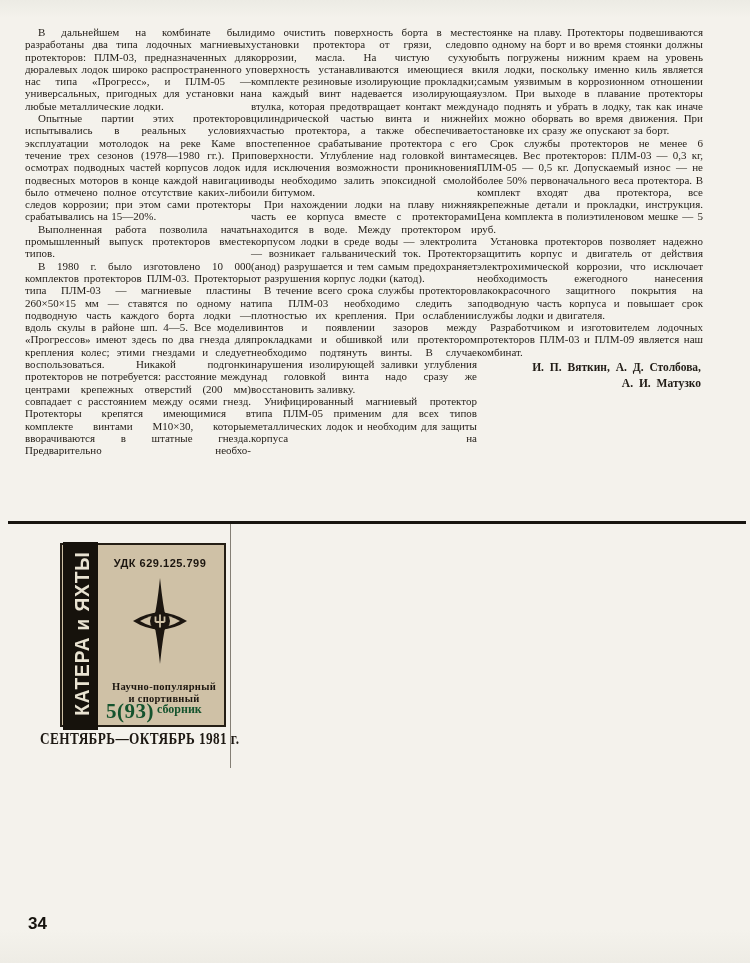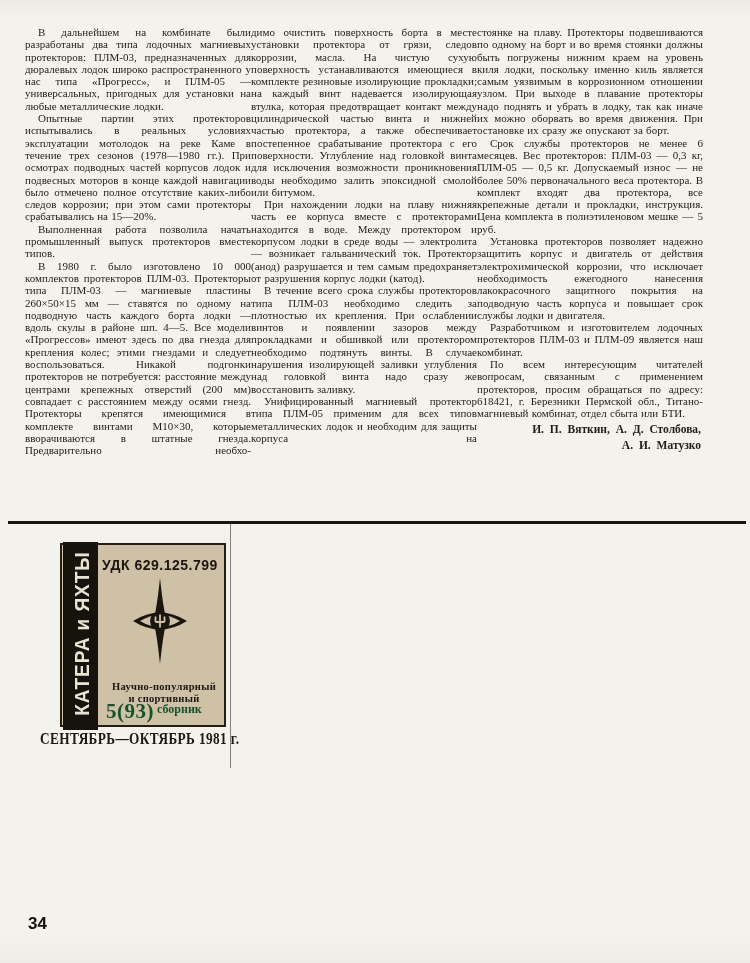--- a/index.html
+++ b/index.html
@@ -58,21 +58,21 @@
     position:absolute;left:-71px;top:74px;width:180px;height:35px;
     transform:rotate(-90deg) scaleX(0.95);
     font-family:"Liberation Sans",sans-serif;
     font-weight:bold;font-size:20px;line-height:35px;
     letter-spacing:1px;text-align:center;
     color:#e9e3d2;white-space:nowrap;
   }
   .udk{
     position:absolute;left:36px;top:12px;width:124px;
     font-family:"Liberation Sans",sans-serif;
-    font-weight:bold;font-size:14px;letter-spacing:.5px;
+    font-weight:bold;font-size:11px;letter-spacing:.5px;
     text-align:center;color:#1c1610;
   }
   .emblem{
     position:absolute;left:70px;top:32px;width:56px;height:88px;
   }
   .subtitle{
     position:absolute;left:40px;top:136px;width:124px;
     font-size:10.5px;line-height:12px;font-weight:bold;
     letter-spacing:.3px;text-align:center;color:#1c1610;
   }
@@ -118,21 +118,20 @@
       <p class="para">При нахождении лодки на плаву нижняя часть ее корпуса вместе с протекторами находится в воде. Между протектором и корпусом лодки в среде воды — электролита — возникает гальванический ток. Протектор (анод) разрушается и тем самым предохраняет от разрушения корпус лодки (катод).</p>
       <p class="para">В течение всего срока службы протекторов типа ПЛМ-03 необходимо следить за плотностью их крепления. При ослаблении винтов и появлении зазоров между прокладками и обшивкой или протектором необходимо подтянуть винты. В случае нарушения изолирующей заливки углубления над головкой винта надо сразу же восстановить заливку.</p>
       <p class="para flush-last">Унифицированный магниевый протектор типа ПЛМ-05 применим для всех типов металлических лодок и необходим для защиты корпуса на</p>
     </div>
 
     <div class="col">
       <p class="para cont">стоянке на плаву. Протекторы подвешиваются по одному на борт и во время стоянки должны быть погружены нижним краем на уровень киля лодки, поскольку именно киль является самым уязвимым в коррозионном отношении узлом. При выходе в плавание протекторы надо поднять и убрать в лодку, так как иначе их можно оборвать во время движения. При остановке их сразу же опускают за борт.</p>
       <p class="para">Срок службы протекторов не менее 6 месяцев. Вес протекторов: ПЛМ-03 — 0,3 кг, ПЛМ-05 — 0,5 кг. Допускаемый износ — не более 50% первоначального веса протектора. В комплект входят два протектора, все крепежные детали и прокладки, инструкция. Цена комплекта в полиэтиленовом мешке — 5 руб.</p>
       <p class="para">Установка протекторов позволяет надежно защитить корпус и двигатель от действия электрохимической коррозии, что исключает необходимость ежегодного нанесения лакокрасочного защитного покрытия на подводную часть корпуса и повышает срок службы лодки и двигателя.</p>
       <p class="para">Разработчиком и изготовителем лодочных протекторов ПЛМ-03 и ПЛМ-09 является наш комбинат.</p>
-      <p class="para">По всем интересующим читателей вопросам, связанным с применением протекторов, просим обращаться по адресу: 618421, г. Березники Пермской обл., Титано-магниевый комбинат, отдел сбыта или БТИ.</p>
       <p class="sig">И. П. Вяткин, А. Д. Столбова,</p>
       <p class="sig">А. И. Матузко</p>
     </div>
 
   </div>
 
   <div class="rule"></div>
   <div class="frame-line"></div>
 
   <div class="stamp">

